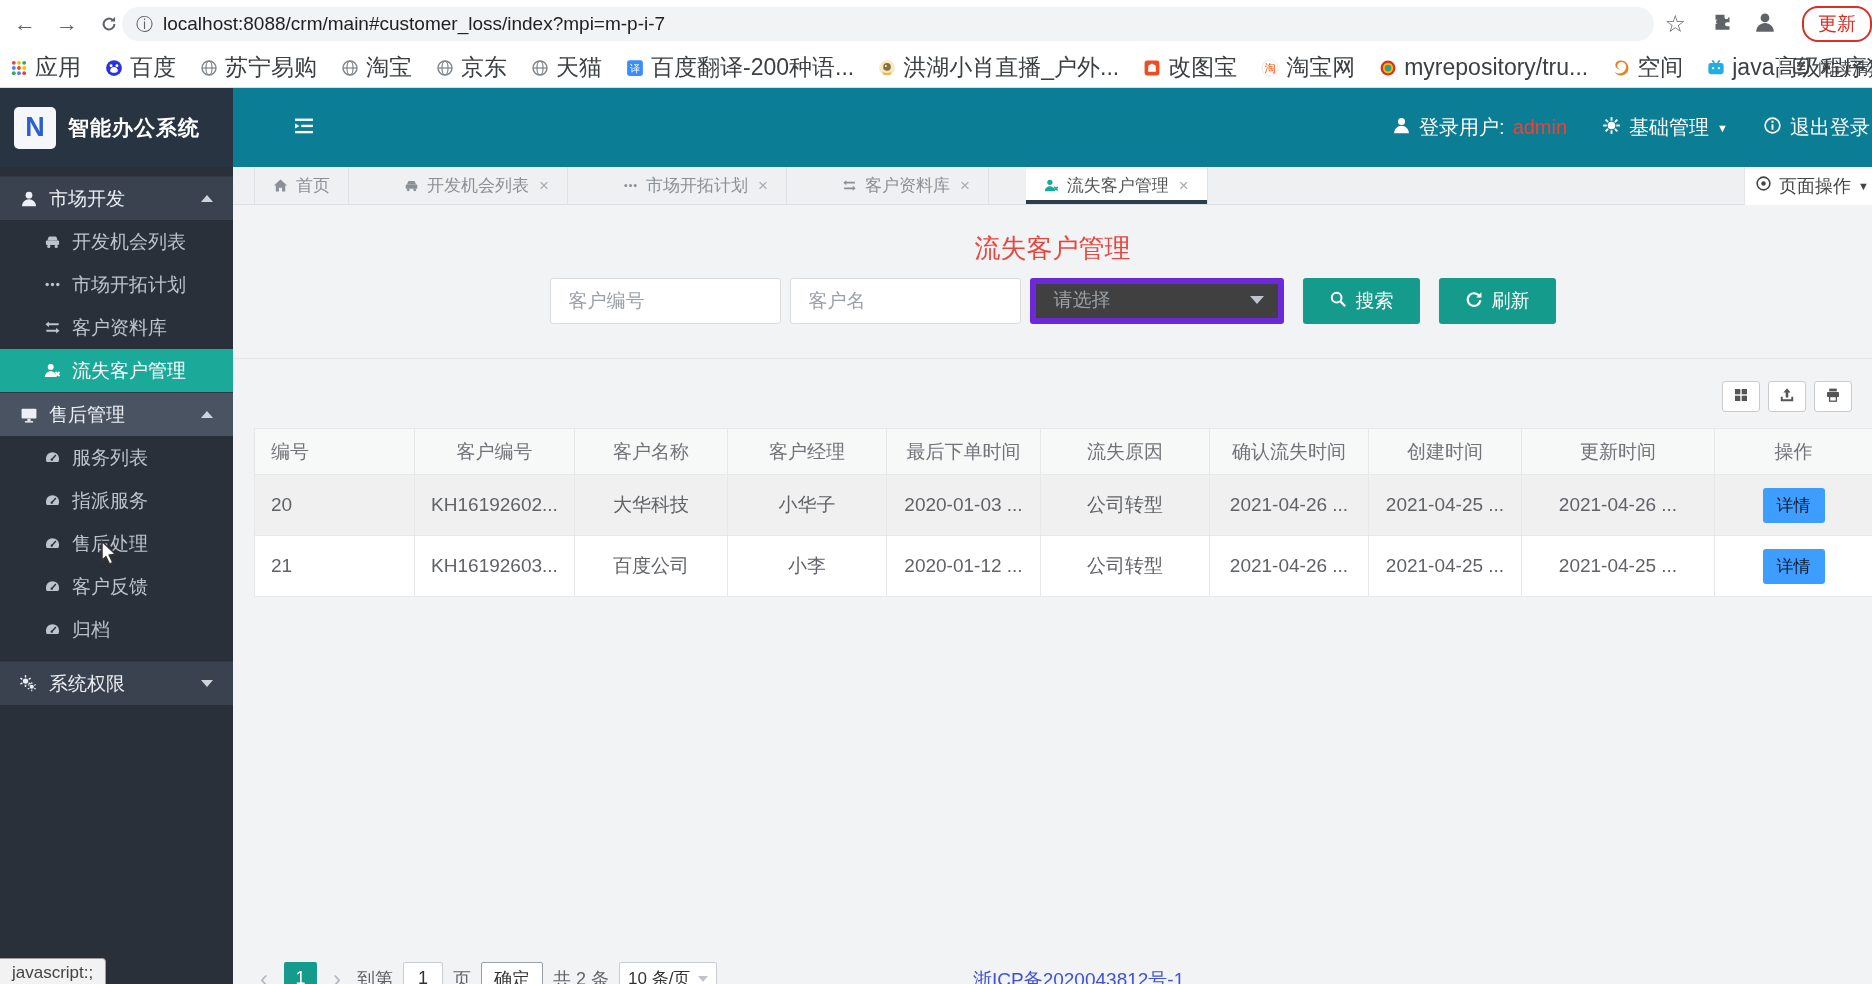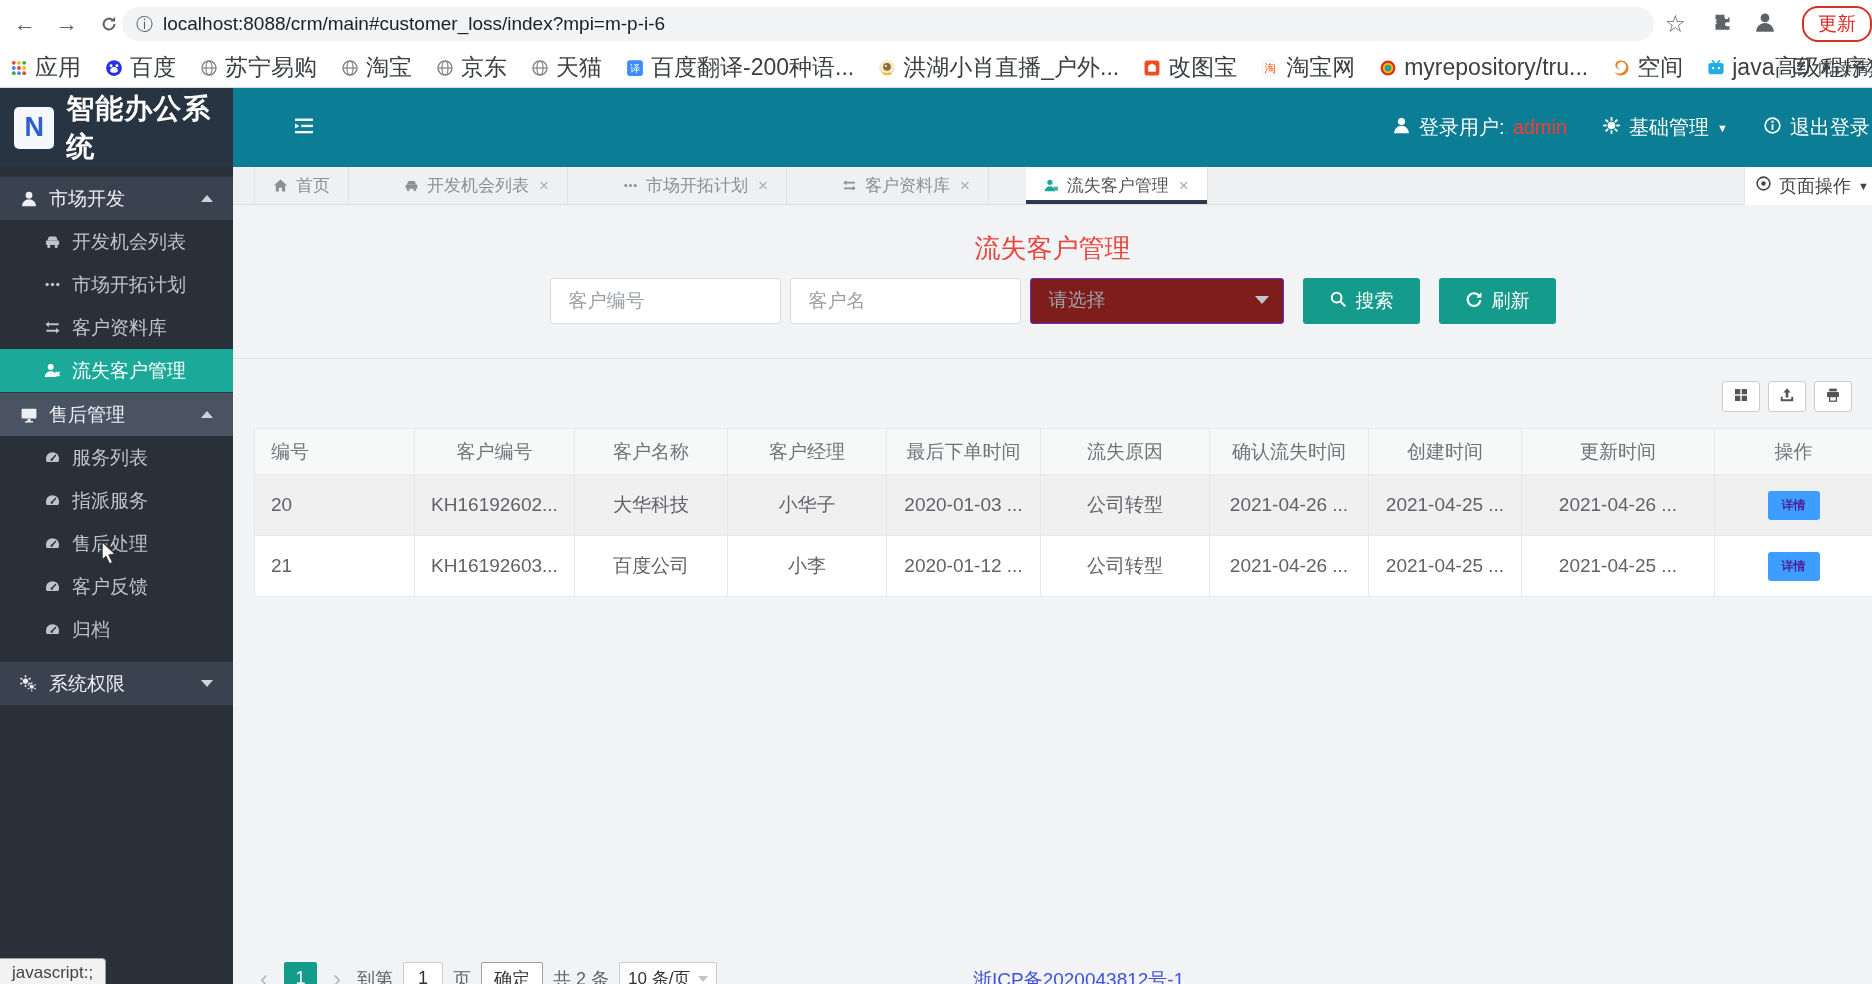--- a/index.html
+++ b/index.html
@@ -28,21 +28,21 @@
   .bm-right { position:absolute; right:0; top:0; height:40px; display:flex; align-items:center; }
   .bm-divider { width:1px; height:22px; background:#dadce0; margin-right:12px; }
   .reading-list { display:flex; align-items:center; gap:8px; color:#3c4043; font-size:17px;
     width:80px; overflow:hidden; white-space:nowrap; }
 
   
   .app-header { height:79px; display:flex; }
   .logo-area { width:233px; background:#293442; display:flex; align-items:center; padding-left:14px; gap:12px; }
   .logo-box { width:42px; height:42px; background:#f5f7fa; border-radius:5px; display:flex;
     align-items:center; justify-content:center; color:#2c5fd0; font-size:27px; font-weight:800; }
-  .app-title { color:#fff; font-size:28px; font-weight:bold; letter-spacing:1px; }
+  .app-title { color:#fff; font-size:21px; font-weight:bold; letter-spacing:1px; }
   .teal-bar { flex:1; background:#0b7d94; display:flex; align-items:center; position:relative; color:#fff; }
   .hamburger { margin-left:60px; color:#fff; }
   .header-right { position:absolute; right:2px; top:0; height:79px; display:flex; align-items:center;
     gap:9px; font-size:20px; white-space:nowrap; }
   .hdr-group { display:flex; align-items:center; gap:8px; margin-left:26px; }
   .admin-red { color:#ff3b30; }
   .caret-sm { font-size:11px; }
 
   
   .workspace { position:absolute; top:167px; left:0; right:0; bottom:0; display:flex; }
@@ -76,42 +76,42 @@
     display:flex; align-items:center; justify-content:flex-start; padding-left:10px; gap:7px;
     font-size:18px; color:#444; border-left:1px solid #e3e5e7; cursor:pointer; }
 
   
   .content { flex:1; background:#f2f3f4; position:relative; overflow:hidden; }
   .page-title { text-align:center; margin-top:26px; font-size:26px; color:#e8453f; }
   .search-row { display:flex; justify-content:center; align-items:center; margin-top:12px; gap:9px; }
   .s-input { width:231px; height:46px; background:#fff; border:1px solid #dcdcdc; border-radius:3px;
     padding:0 18px; font-size:19px; color:#333; }
   .s-input::placeholder { color:#9aa0a6; }
-  .s-select { width:254px; height:46px; background:#7f1d1d; border:1px solid #6d28d9; border-radius:3px;
+  .s-select { width:254px; height:46px; background:#404040; border:6px solid #6d28d9; border-radius:3px;
     display:flex; align-items:center; justify-content:space-between; padding:0 14px 2px 18px;
     font-size:19px; color:#9aa0a6; cursor:pointer; }
   .sel-caret { width:0; height:0; border-left:7px solid transparent; border-right:7px solid transparent;
     border-top:8px solid #c0c4cc; }
   .btn-teal { height:46px; display:flex; align-items:center; gap:9px; background:#159b8b; color:#fff;
     font-size:19px; border:none; border-radius:3px; padding:0 26px; margin-left:10px; cursor:pointer;font-family:Liberation Serif, serif; }
   .divider { border-top:1px solid #e2e4e6; margin-top:34px; }
   .tbl-toolbar { display:flex; justify-content:flex-end; gap:8px; margin:22px 20px 0 0; }
   .tool-btn { width:38px; height:31px; background:#fff; border:1px solid #ccc; border-radius:3px;
     display:flex; align-items:center; justify-content:center; color:#555; cursor:pointer; }
 
   table.grid { border-collapse:collapse; table-layout:fixed; width:1618px; margin:16px 0 0 21px;
     background:#fff; }
   table.grid th, table.grid td { border:1px solid #e6e8ea; font-weight:normal; text-align:center;
     overflow:hidden; white-space:nowrap; }
   table.grid th { height:46px; background:#f7f8f8; color:#707478; font-size:19px; }
   table.grid td { height:61px; color:#606266; font-size:19px; }
   table.grid th.left, table.grid td.left { text-align:left; padding-left:16px; }
   tr.striped td { background:#f0f0f0; }
-  .detail-btn { background:#3d9eff; color:#4c1d95; border:none; border-radius:3px; font-size:12px;
-    padding:6px 14px; cursor:pointer;font-weight:bold; }
+  .detail-btn { background:#3d9eff; color:#0f172a; border:none; border-radius:3px; font-size:17px;
+    padding:6px 14px; cursor:pointer; }
 
   .pager { position:absolute; left:21px; top:757px; display:flex; align-items:center; gap:10px;
     color:#606266; font-size:18px; }
   .pg-chev { color:#b5b9be; font-size:24px; padding:0 6px; }
   .pg-num { width:33px; height:33px; background:#159b8b; color:#fff; display:flex; align-items:center;
     justify-content:center; border-radius:2px; font-size:18px; }
   .pg-input { width:40px; height:33px; border:1px solid #c9ccd0; border-radius:2px; text-align:center;
     font-size:18px; color:#333; background:#fff; }
   .pg-btn { height:33px; padding:0 12px; border:1px solid #9aa0a6; background:#fff; border-radius:2px;
     font-size:18px; color:#333; }
@@ -131,21 +131,21 @@
   <span class="nav-btn">←</span>
   <span class="nav-btn">→</span>
   <span class="nav-btn" id="reload-slot">
       <svg viewBox="0 0 16 16" width="18" height="18" fill="currentColor">
         <path d="M12.8 8a4.8 4.8 0 1 1-1.4-3.4" fill="none" stroke="currentColor" stroke-width="1.8"></path>
         <path d="M13.4 1.6v4.2H9.2z"></path>
       </svg>
     </span>
   <div class="omnibox">
     <span class="info-glyph">ⓘ</span>
-    <span class="url">localhost:8088/crm/main#customer_loss/index?mpi=m-p-i-6</span>
+    <span class="url">localhost:8088/crm/main#customer_loss/index?mpi=m-p-i-7</span>
   </div>
   <div class="chrome-right">
     <span class="star-glyph">☆</span>
     <span id="puzzle-slot"><svg viewBox="0 0 16 16" width="20" height="20" fill="currentColor">
           <path d="M6 2.2h4v2a1.6 1.6 0 1 0 3.2 0h.8v4h-2a1.6 1.6 0 1 0 0 3.2h2v2.8H2.8V9.4h2a1.6 1.6 0 1 1 0-3.2h-2V2.2z" fill="#5f6368"></path>
         </svg></span>
     <span id="profile-slot" style="margin-left:22px;"><svg viewBox="0 0 16 16" width="22" height="22" fill="currentColor">
           <circle cx="8" cy="5" r="3.2" fill="#5f6368"></circle>
           <path d="M1.6 15c0-3.5 2.9-6.3 6.4-6.3s6.4 2.8 6.4 6.3z" fill="#5f6368"></path>
         </svg></span>

